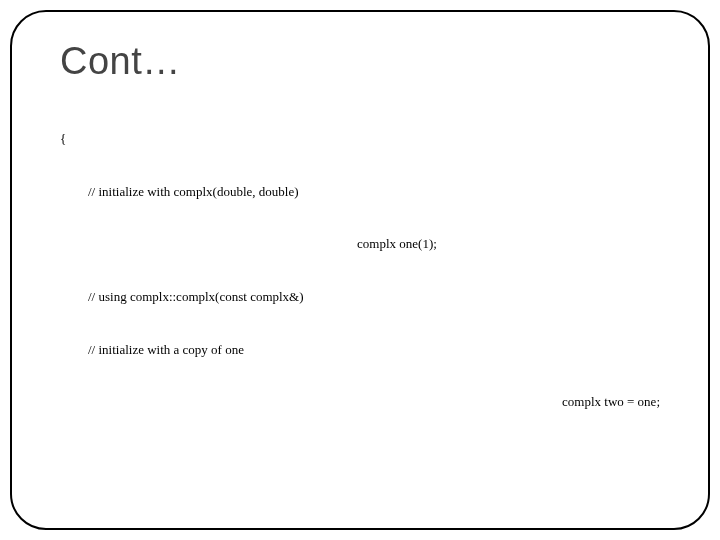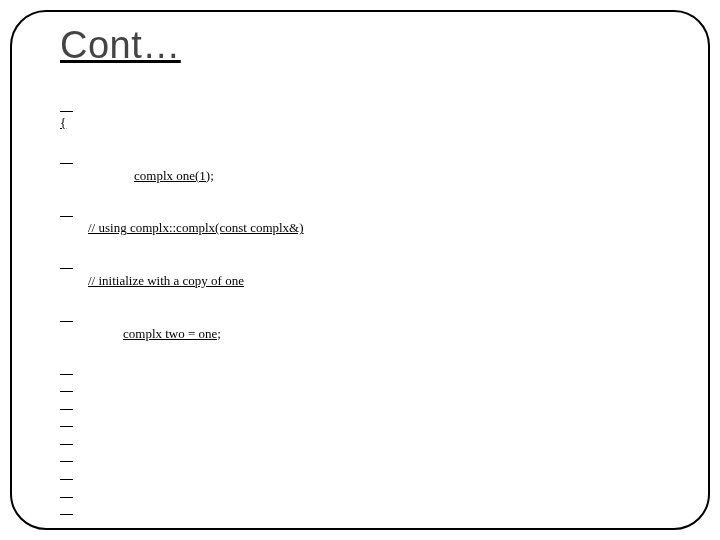--- a/index.html
+++ b/index.html
@@ -11,53 +11,53 @@
     font-family: "Times New Roman", Times, serif;
     color: #000;
   }
   .slide {
     box-sizing: border-box;
     width: 700px;
     height: 520px;
     margin: 10px;
     border: 2px solid #000;
     border-radius: 36px;
-    padding: 12px 48px 20px 48px;
+    padding: 28px 48px 20px 48px;
     position: relative;
     overflow: hidden;
-    text-decoration: underline;
   }
   .title {
     font-family: Arial, Helvetica, sans-serif;
     font-size: 38px;
     font-weight: 400;
     color: #444;
     margin: 0 0 12px 0;
     letter-spacing: 0.5px;
   }
   .code {
     font-family: "Times New Roman", Times, serif;
     font-size: 13px;
     line-height: 1.35;
     white-space: pre;
     color: #000;
   }
   .i0 { margin-left: 0; }
   .i1 { margin-left: 28px; }
-  .i2 { margin-left: 63px; }
-  .i3 { margin-left: 74px; }
+  .i2 { margin-left: 46px; text-align: right; }
+  .i3 { margin-left: 74px; text-align: center; }
 </style>
 </head>
 <body>
 
 <div class="slide">
   <h1 class="title">Cont…</h1>
 
   <div class="code">
     <div class="i0">{</div>
+    <div class="i1">// initialize with complx(double, double)</div>
     <div class="i3">complx one(1);</div>
     <div class="i1">// using complx::complx(const complx&amp;)</div>
     <div class="i1">// initialize with a copy of one</div>
     <div class="i2">complx two = one;</div>
     
     
     
     
     
     

